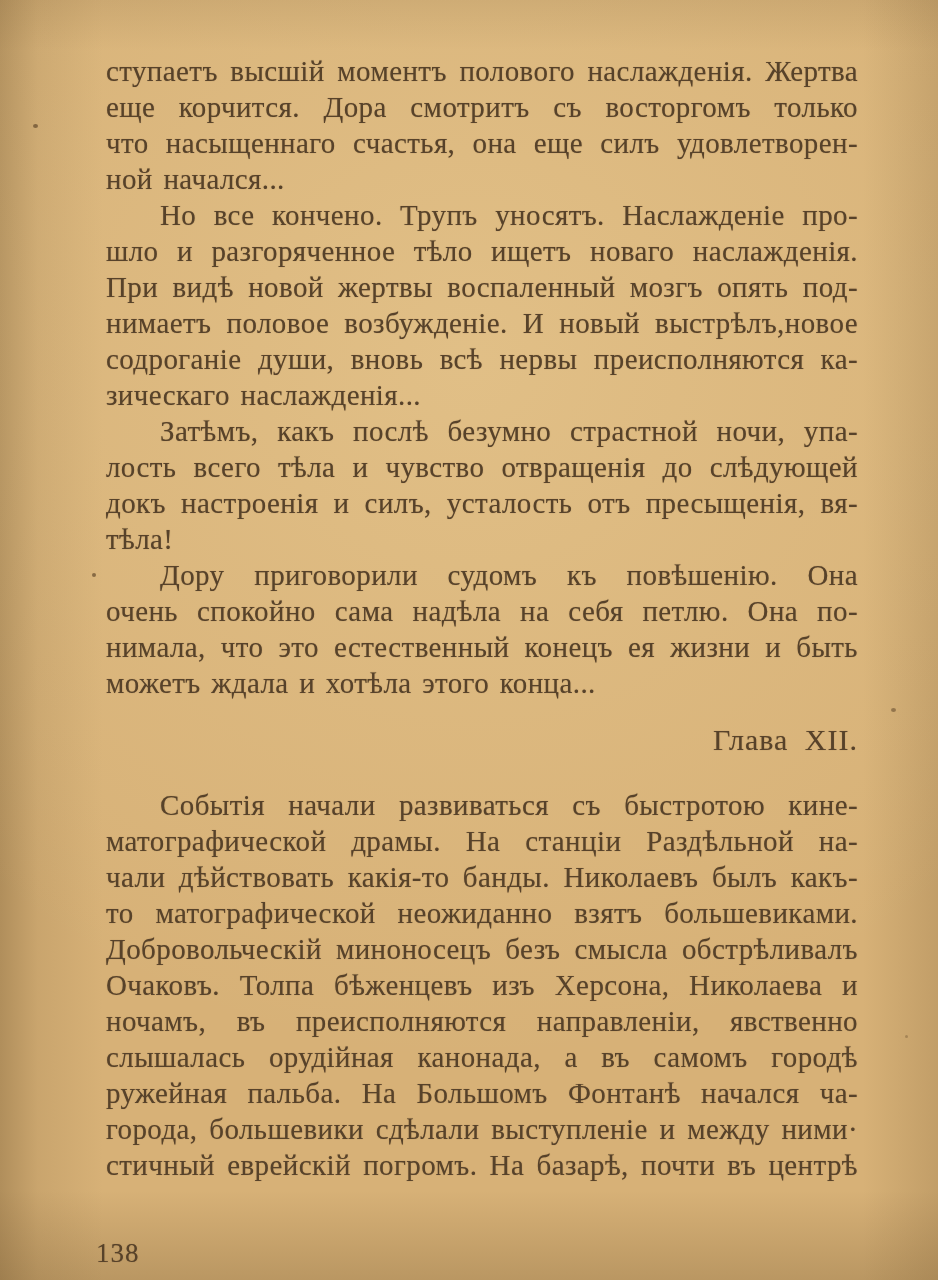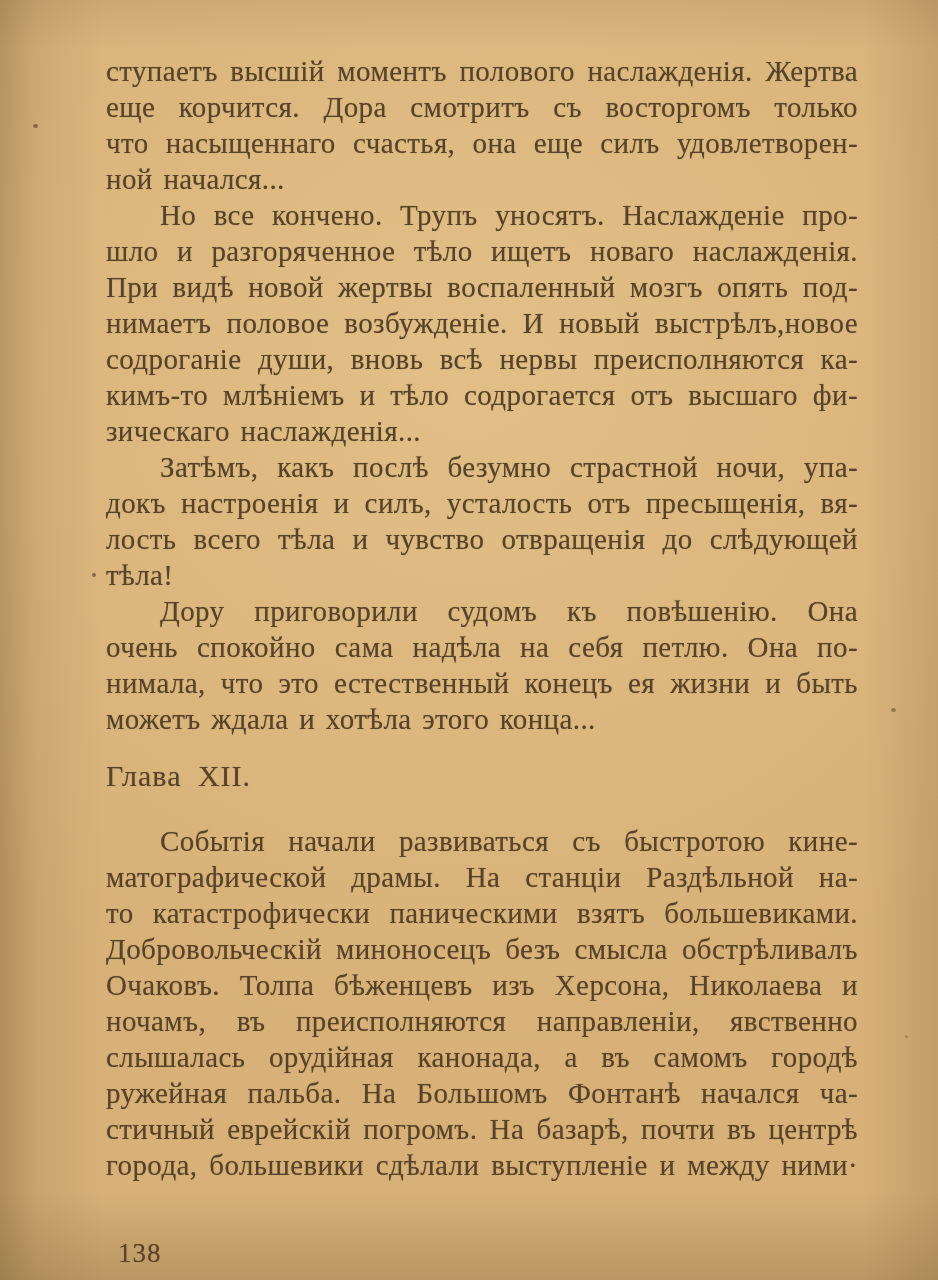--- a/index.html
+++ b/index.html
@@ -39,28 +39,28 @@
     white-space: normal;
     text-shadow: 0 0 1px rgba(90,65,35,0.45);
   }
   .line.indent { text-indent: 54px; }
   .line.last   { text-align-last: left; }
   .heading {
     font-size: 30px;
     line-height: 36px;
     letter-spacing: 1px;
     word-spacing: 8px;
-    text-align: left;
+    text-align: right;
     margin-top: 21px;
     margin-bottom: 29px;
     text-shadow: 0 0 1px rgba(90,65,35,0.45);
   }
   .page-number {
     position: absolute;
-    left: 118px;
+    left: 96px;
     top: 1238px;
     font-size: 27px;
     letter-spacing: 1px;
     text-shadow: 0 0 1px rgba(90,65,35,0.45);
   }
   .speck {
     position: absolute;
     background: rgba(90,66,38,0.65);
     border-radius: 50%;
   }
@@ -79,47 +79,47 @@
         <div class="line">еще корчится. Дора смотритъ съ восторгомъ только</div>
         <div class="line">что насыщеннаго счастья, она еще силъ удовлетворен-</div>
         <div class="line last">ной начался...</div>
       </div>
       <div class="paragraph">
         <div class="line indent">Но все кончено. Трупъ уносятъ. Наслажденіе про-</div>
         <div class="line">шло и разгоряченное тѣло ищетъ новаго наслажденія.</div>
         <div class="line">При видѣ новой жертвы воспаленный мозгъ опять под-</div>
         <div class="line">нимаетъ половое возбужденіе. И новый выстрѣлъ,новое</div>
         <div class="line">содроганіе души, вновь всѣ нервы преисполняются ка-</div>
-        <div class="line">кимъ-то млѣніемъ и тѣло содрогается отъ высшаго фи-</div>
         <div class="line last">зическаго наслажденія...</div>
       </div>
       <div class="paragraph">
         <div class="line indent">Затѣмъ, какъ послѣ безумно страстной ночи, упа-</div>
+        <div class="line">лость всего тѣла и чувство отвращенія до слѣдующей</div>
         <div class="line">докъ настроенія и силъ, усталость отъ пресыщенія, вя-</div>
-        <div class="line">лость всего тѣла и чувство отвращенія до слѣдующей</div>
         <div class="line last">тѣла!</div>
       </div>
       <div class="paragraph">
         <div class="line indent">Дору приговорили судомъ къ повѣшенію. Она</div>
         <div class="line">очень спокойно сама надѣла на себя петлю. Она по-</div>
         <div class="line">нимала, что это естественный конецъ ея жизни и быть</div>
         <div class="line last">можетъ ждала и хотѣла этого конца...</div>
       </div>
       <div class="heading">Глава XII.</div>
       <div class="paragraph">
         <div class="line indent">Событія начали развиваться съ быстротою кине-</div>
         <div class="line">матографической драмы. На станціи Раздѣльной на-</div>
-        <div class="line">то катастрофически паническими взятъ большевиками.</div>
+        <div class="line">чали дѣйствовать какія-то банды. Николаевъ былъ какъ-</div>
+        <div class="line">то матографической неожиданно взятъ большевиками.</div>
         <div class="line">Добровольческій миноносецъ безъ смысла обстрѣливалъ</div>
         <div class="line">Очаковъ. Толпа бѣженцевъ изъ Херсона, Николаева и</div>
         <div class="line">ночамъ, въ преисполняются направленіи, явственно</div>
         <div class="line">слышалась орудійная канонада, а въ самомъ городѣ</div>
         <div class="line">ружейная пальба. На Большомъ Фонтанѣ начался ча-</div>
+        <div class="line">города, большевики сдѣлали выступленіе и между ними·</div>
         <div class="line">стичный еврейскій погромъ. На базарѣ, почти въ центрѣ</div>
-        <div class="line">города, большевики сдѣлали выступленіе и между ними·</div>
       </div>
     </div>
   <div class="page-number">138</div>
   <div class="speck s1"></div>
   <div class="speck s2"></div>
   <div class="speck s3"></div>
   <div class="speck s4"></div>
 </div>
 
 </body></html>

